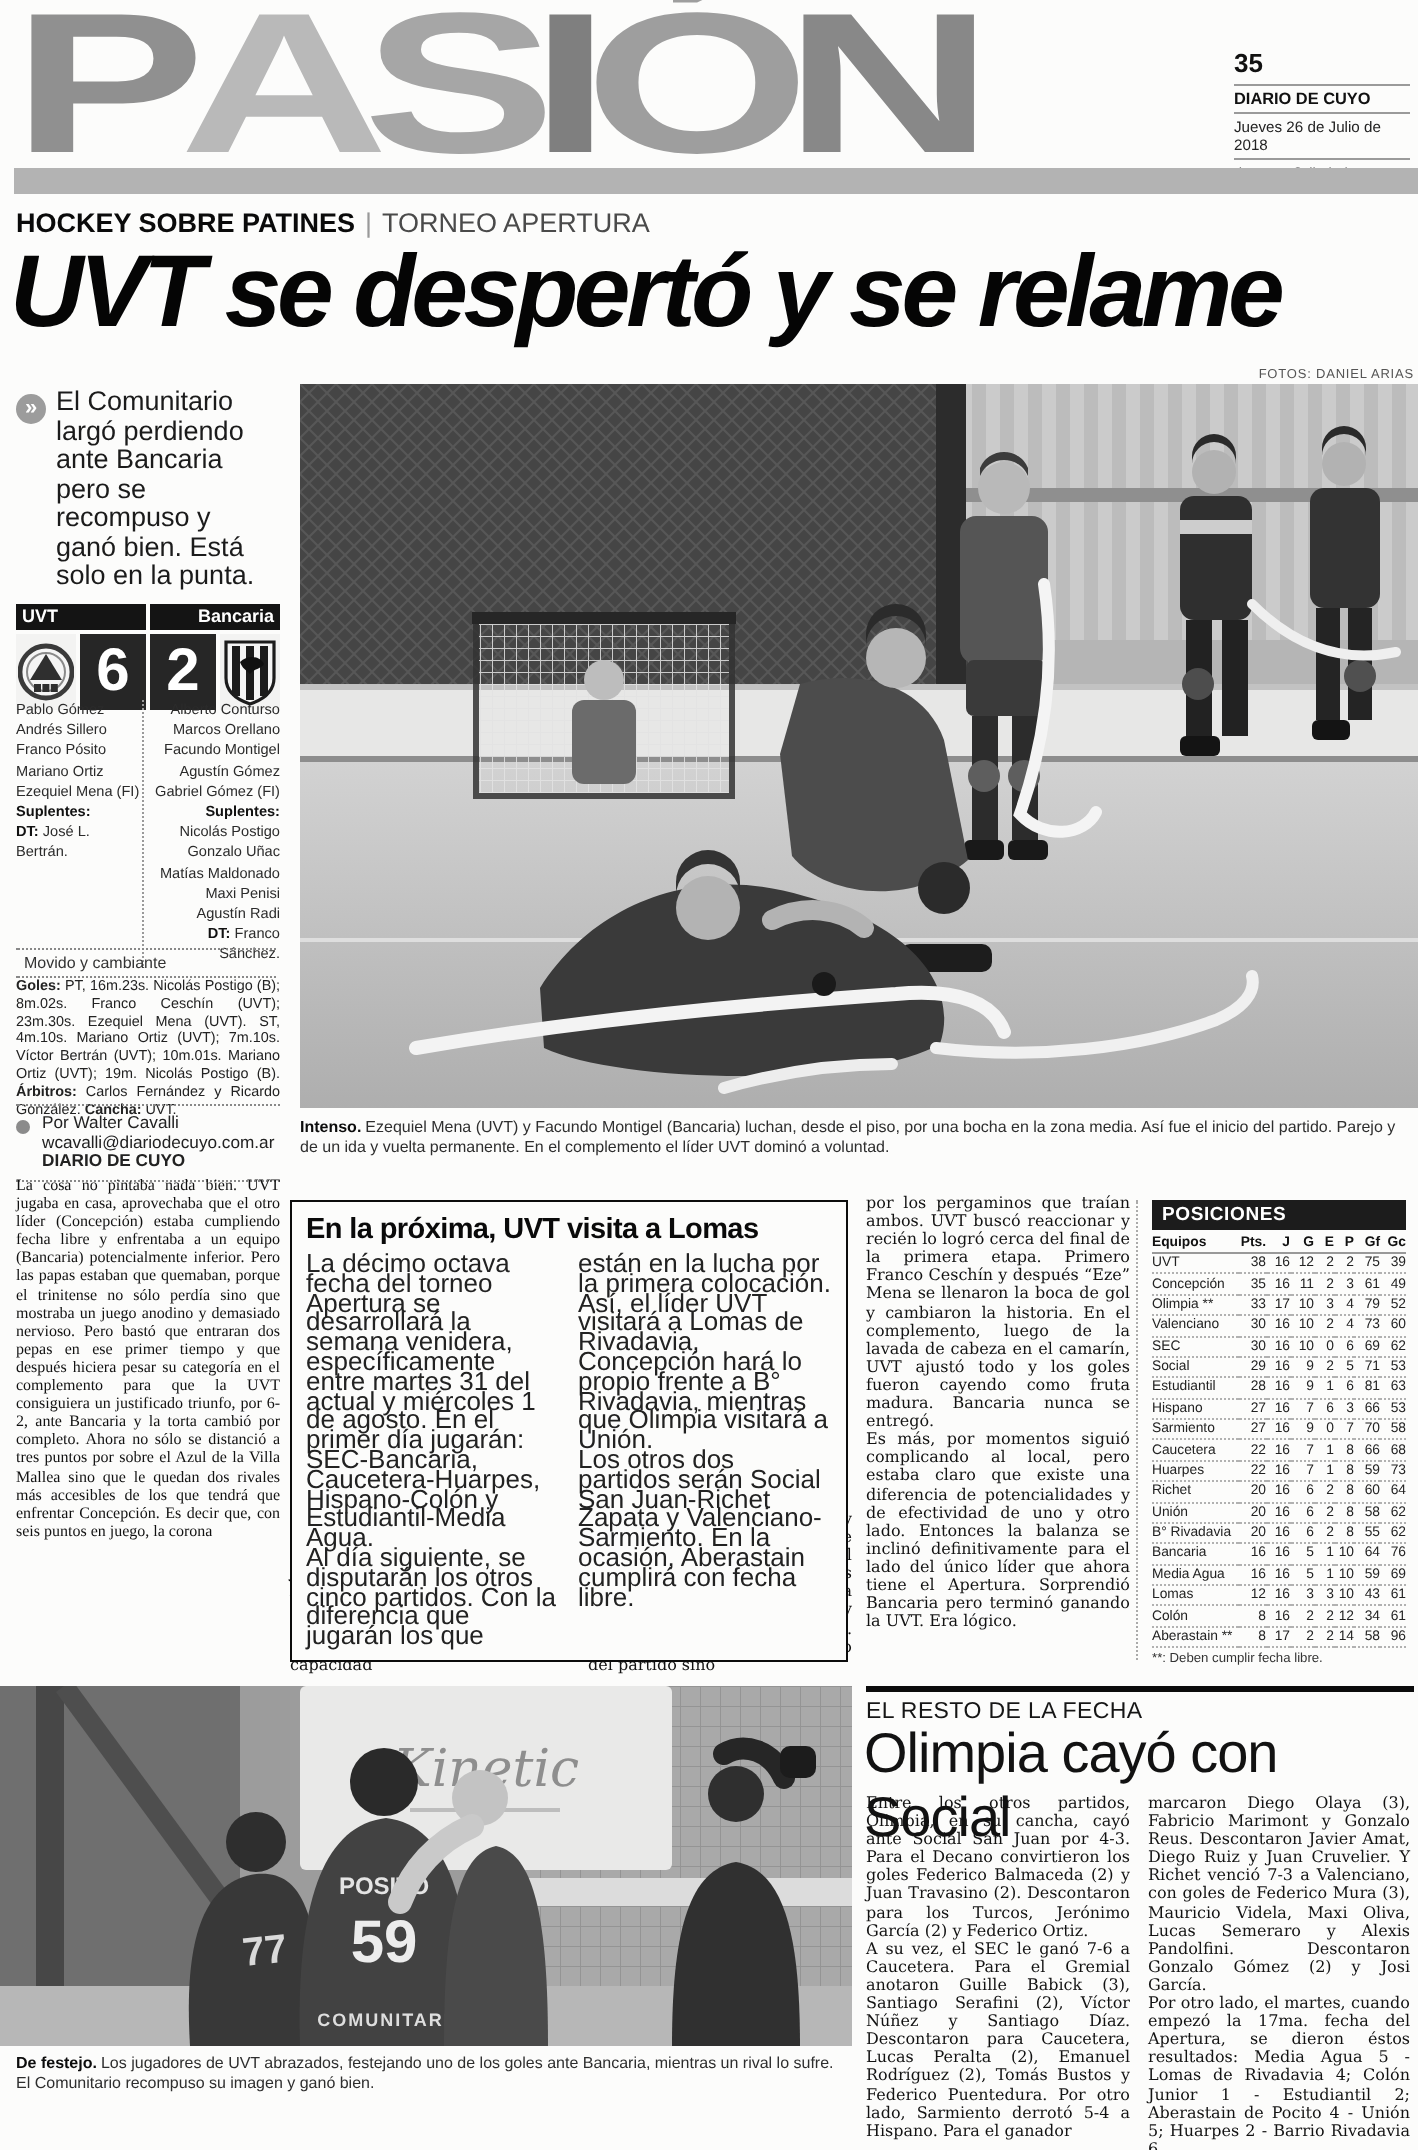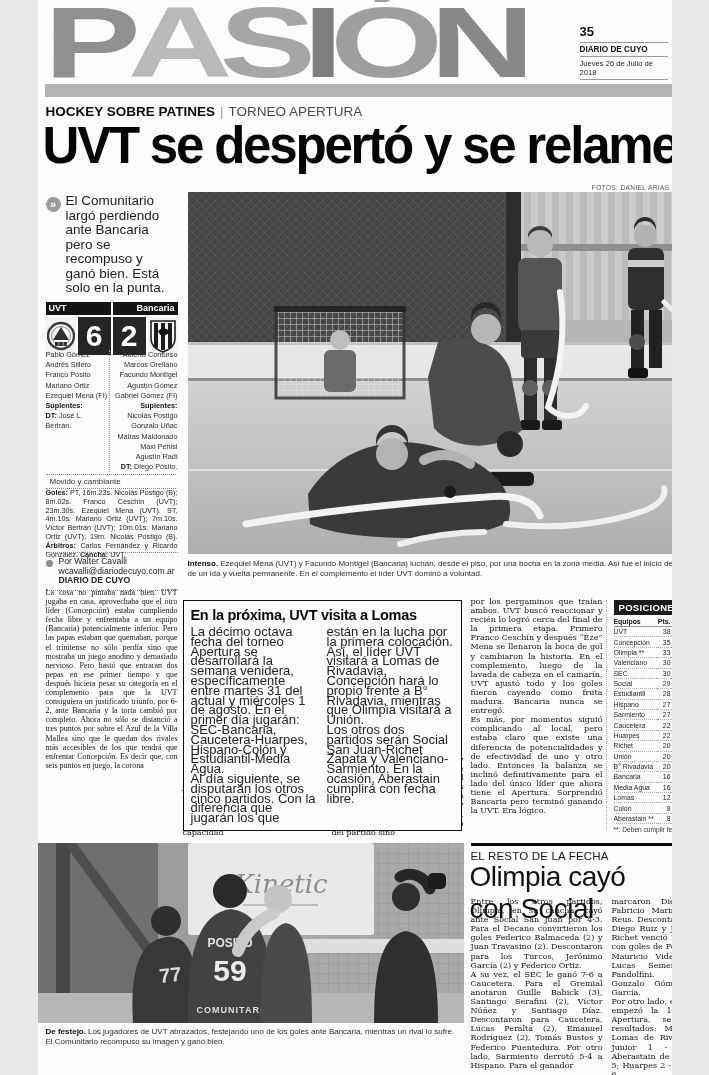--- a/index.html
+++ b/index.html
@@ -1,34 +1,34 @@
 <!DOCTYPE html>
 <html><head>
 <meta charset="utf-8">
 <style>
   html,body{margin:0;padding:0;background:#e9e9e7;}
-  #page{position:relative;width:634px;height:1075px;background:#fcfcfb;overflow:hidden;
+  #page{position:relative;width:709px;height:1075px;background:#fcfcfb;overflow:hidden;
         font-family:"Liberation Sans",sans-serif;color:#111;margin:0 auto;}
   
   #logo{position:absolute;left:6px;top:2px;font-weight:bold;font-size:100px;line-height:80px;
         letter-spacing:-9px;transform:scaleX(1.45);transform-origin:left top;white-space:nowrap;}
   #logo span{display:inline-block;}
   .l1{color:#909090}.l2{color:#b9b9b9}.l3{color:#a6a6a6}.l4{color:#7f7f7f}.l5{color:#9e9e9e}.l6{color:#888888}
   #mast-info{position:absolute;right:4px;top:24px;width:88px;}
   #mast-info .pg{font-size:13px;font-weight:bold;border-bottom:1px solid #9a9a9a;padding-bottom:3px;}
   #mast-info .pname{font-size:8.2px;font-weight:bold;border-bottom:1px solid #9a9a9a;padding:2px 0;}
   #mast-info .pdate{font-size:7.6px;border-bottom:1px solid #9a9a9a;padding:2px 0;color:#222;}
   #mast-info .pmail{font-size:7.2px;padding-top:2px;color:#222;}
   #graybar{position:absolute;left:7px;right:0;top:84px;height:13px;background:#b3b3b3;}
   #kicker{position:absolute;left:8px;top:104px;font-size:13.5px;}
   #kicker .sec{font-weight:bold;color:#0a0a0a;}
   #kicker .div{color:#999;margin:0 5px;font-weight:normal;}
   #kicker .sub{color:#4a4a4a;}
   #headline{position:absolute;left:5px;top:116px;width:702px;font-size:51px;font-weight:bold;
-            letter-spacing:-2.2px;color:#050505;line-height:60px;white-space:nowrap;}
+            letter-spacing:-2.2px;color:#050505;line-height:60px;white-space:nowrap;font-style:italic;}
   #credit{position:absolute;right:2px;top:184px;font-size:6.5px;color:#555;letter-spacing:.4px;}
   
   #lead{position:absolute;left:8px;top:194px;width:130px;}
   #lead .chev{position:absolute;left:0;top:3px;width:15px;height:15px;border-radius:50%;background:#9c9c9c;
               color:#fff;font-size:11px;font-weight:bold;text-align:center;line-height:14px;}
   #lead .ltxt{margin-left:20px;font-size:13.5px;line-height:14.5px;color:#1b1b1b;}
   
   #sb{position:absolute;left:8px;top:302px;width:132px;}
   .namebars{display:flex;gap:2px;}
   .namebars .nb{flex:1;background:#141414;color:#fff;font-size:9px;font-weight:bold;height:13px;line-height:13px;padding:0 3px;}
@@ -164,21 +164,21 @@
           <div class="player">Gabriel Gómez (FI)</div>
         </div>
       <div><b>Suplentes:</b></div>
       <div>
           <div class="player">Nicolás Postigo</div>
           <div class="player">Gonzalo Uñac</div>
           <div class="player">Matías Maldonado</div>
           <div class="player">Maxi Penisi</div>
           <div class="player">Agustín Radi</div>
         </div>
-      <div><b>DT:</b> <span>Diego Pósito.</span></div>
+      <div><b>DT:</b> <span>Franco Sánchez.</span></div>
     </div>
   </div>
 
   <div id="status">Movido y cambiante</div>
 
   <div id="facts">
     <b>Goles:</b>
     <span>PT, 16m.23s. Nicolás Postigo (B); 8m.02s. Franco Ceschín (UVT); 23m.30s. Ezequiel Mena (UVT). ST, 4m.10s. Mariano Ortiz (UVT); 7m.10s. Víctor Bertrán (UVT); 10m.01s. Mariano Ortiz (UVT); 19m. Nicolás Postigo (B).</span>
     <b>Árbitros:</b>
     <span>Carlos Fernández y Ricardo González.</span>

